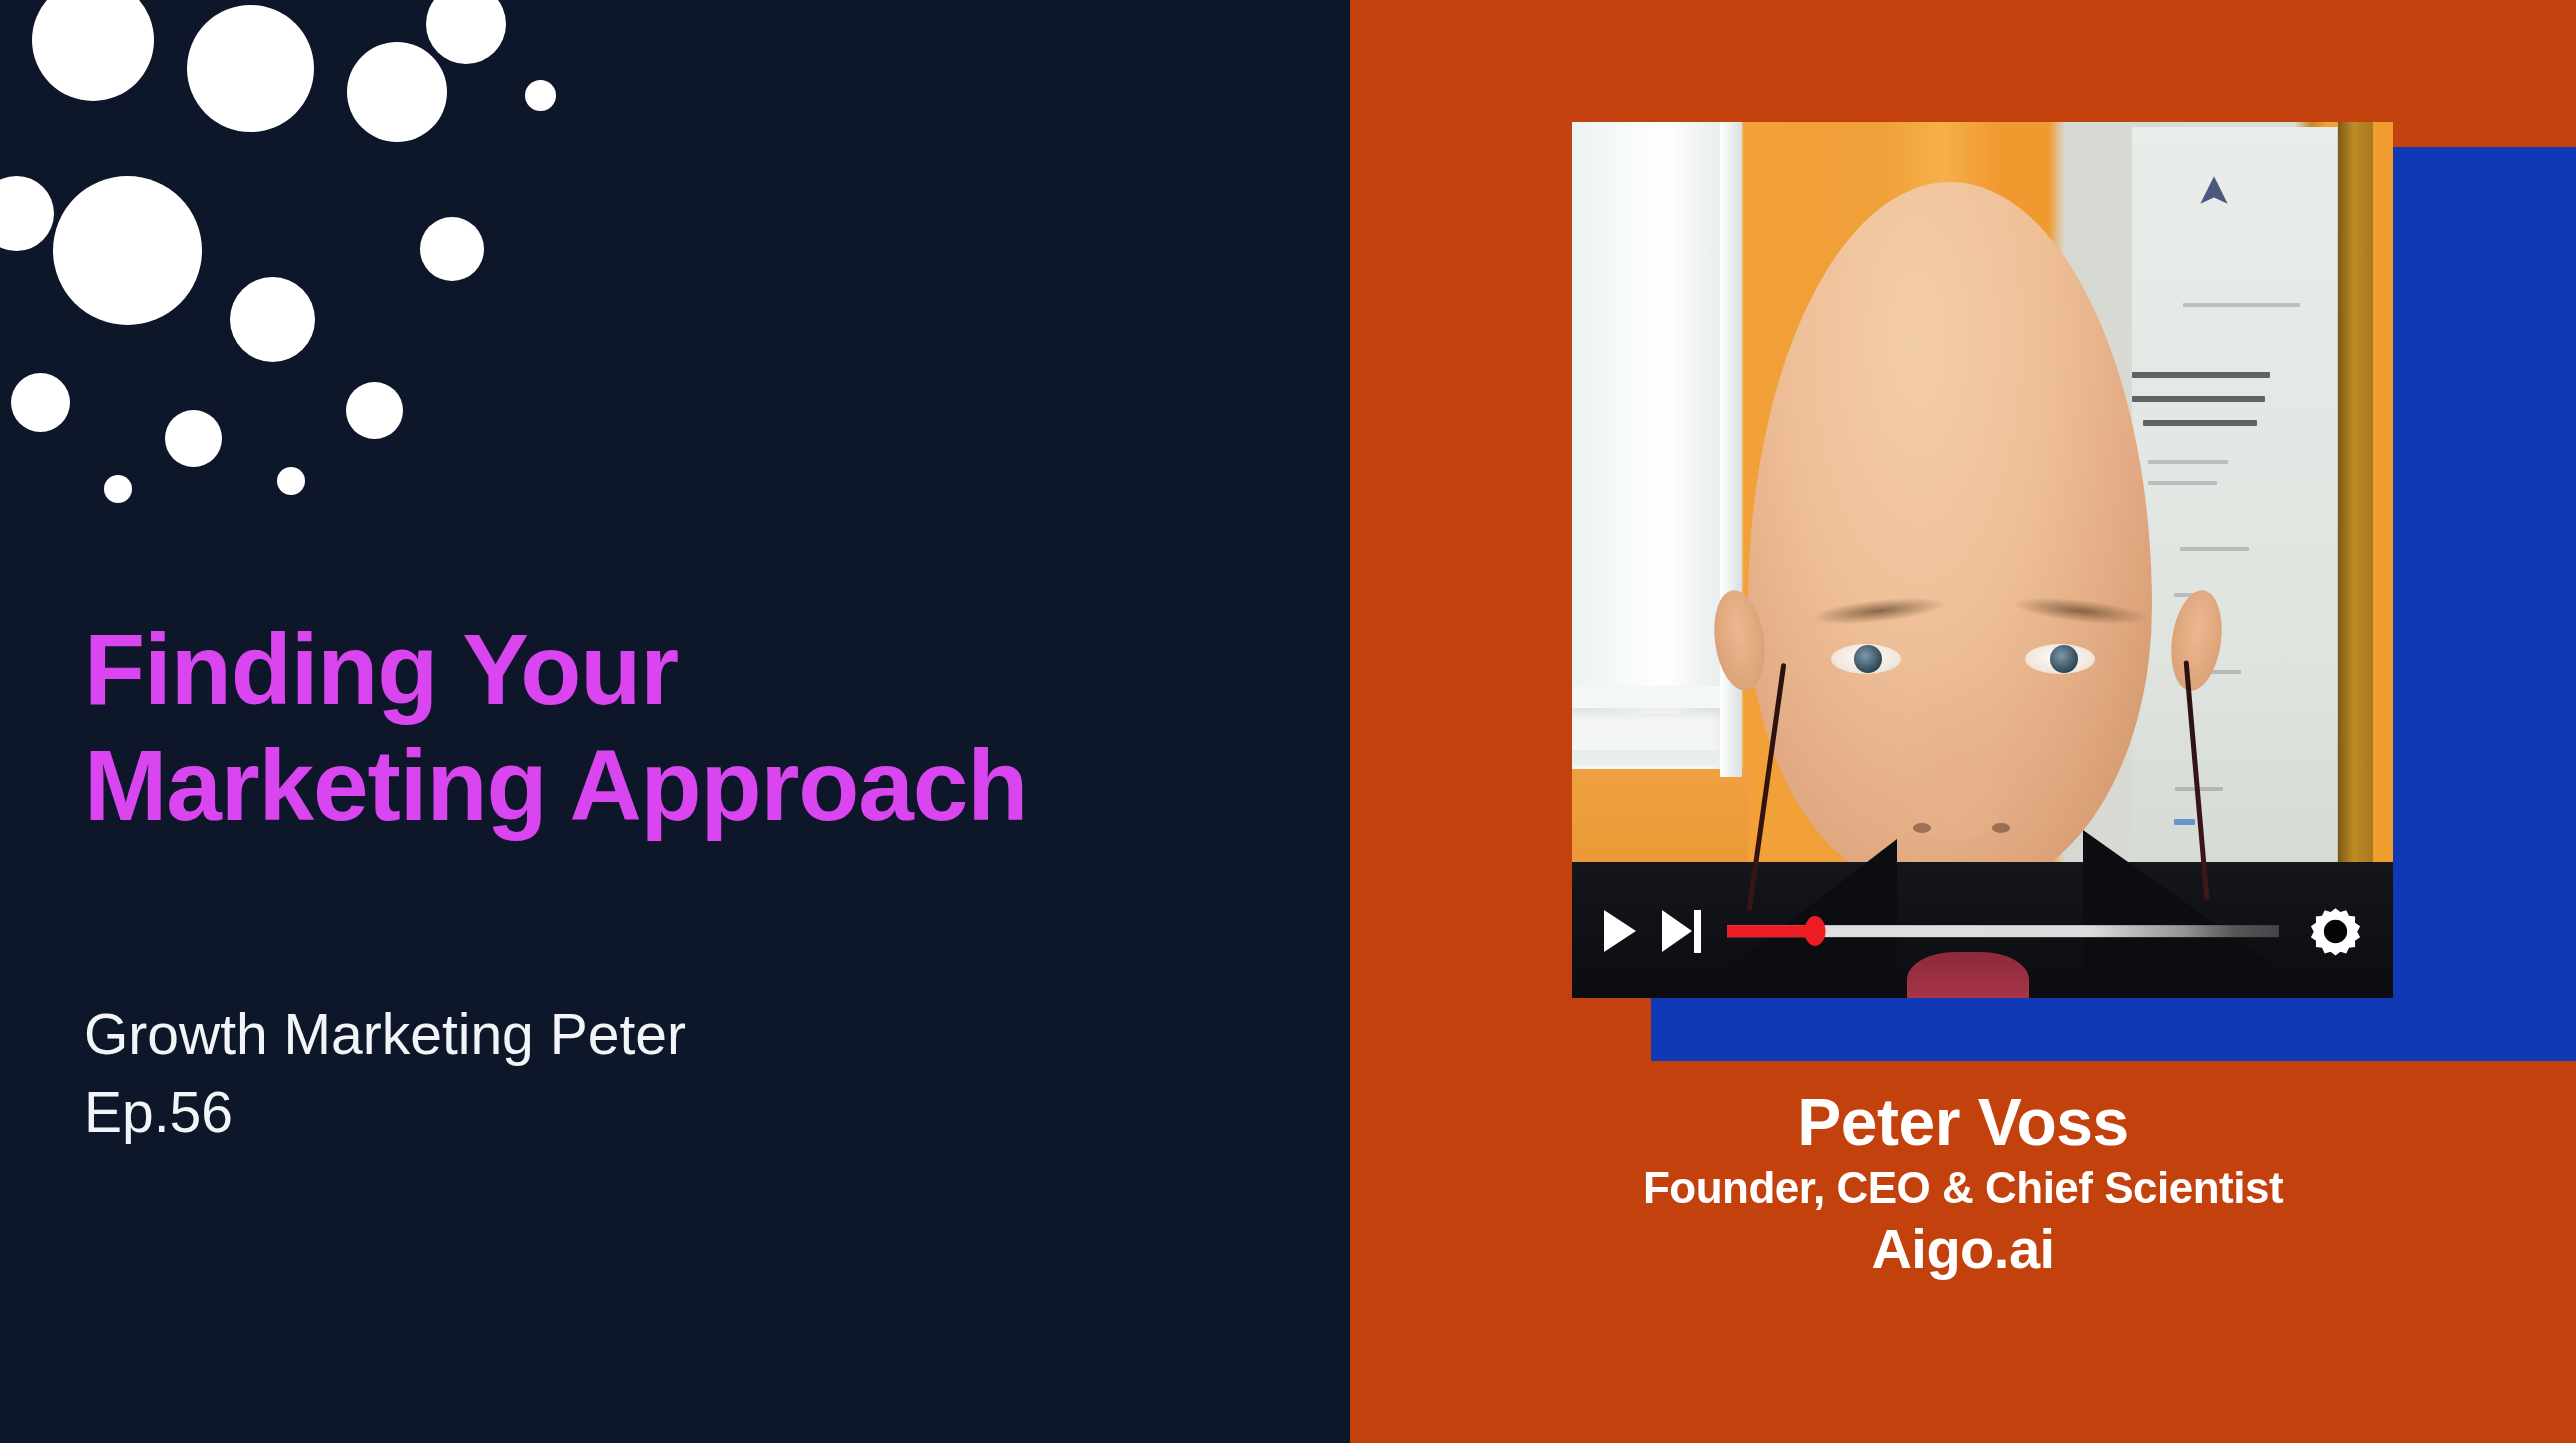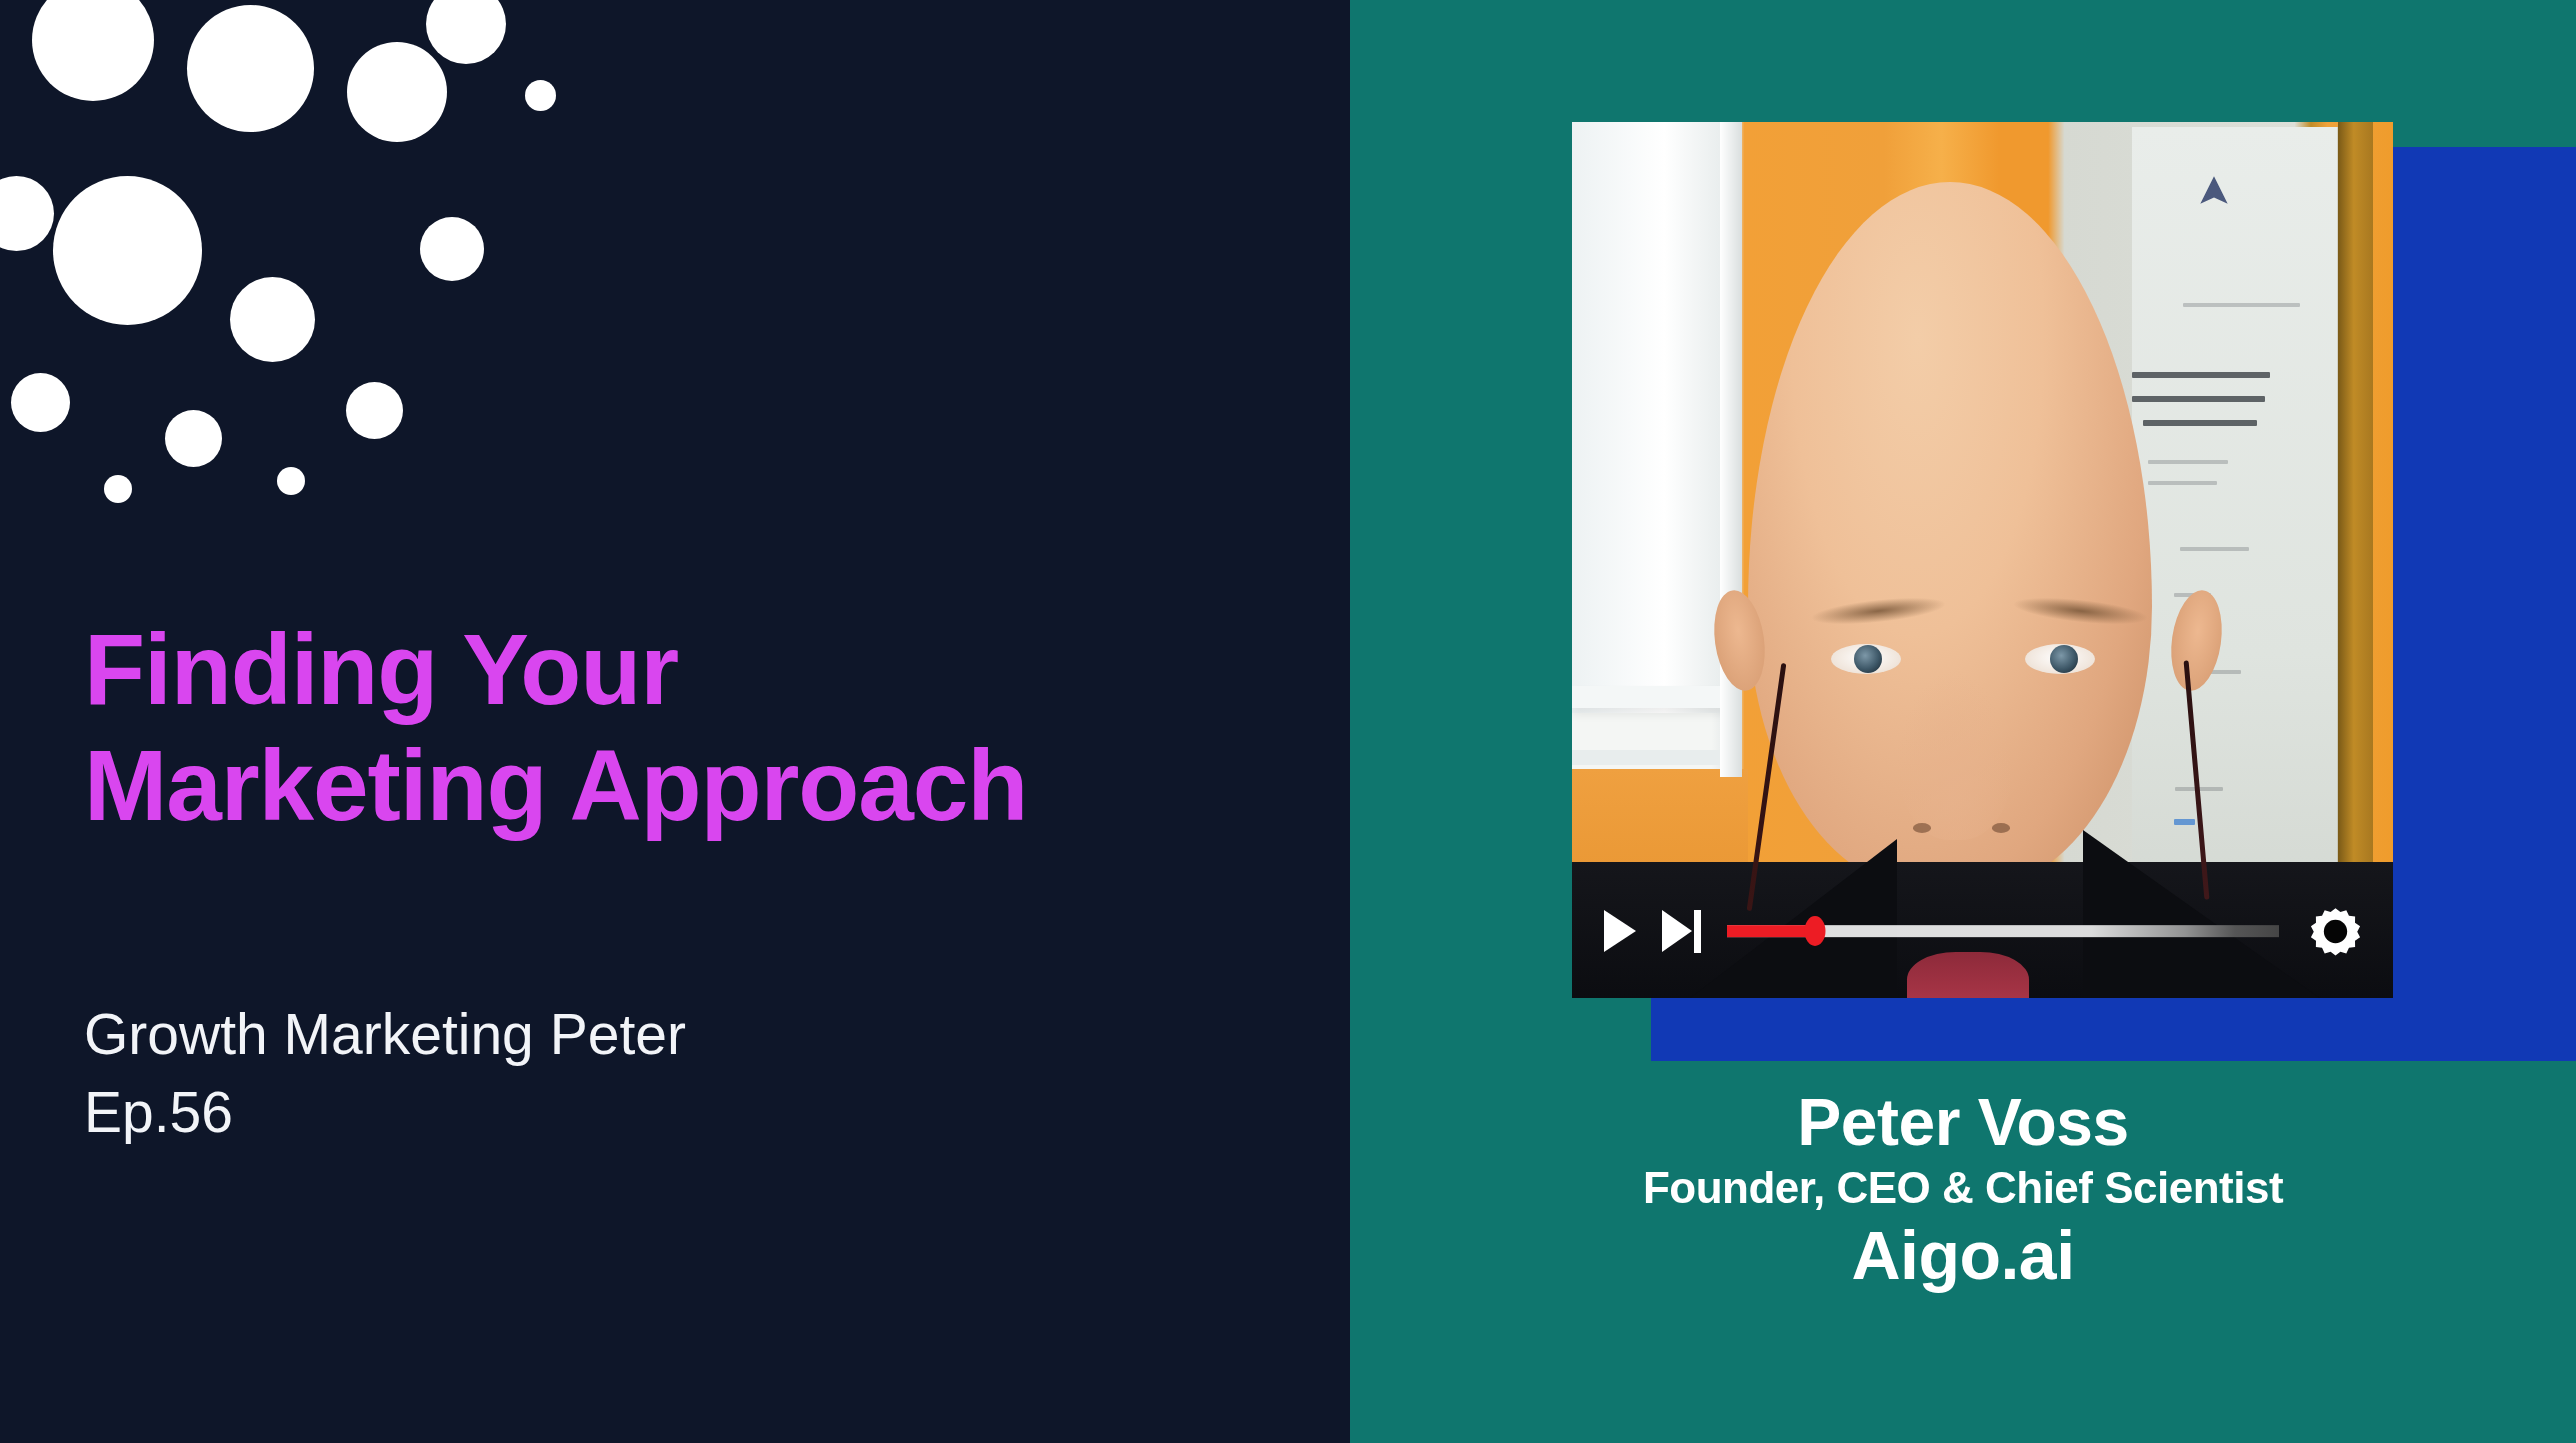--- a/index.html
+++ b/index.html
@@ -77,21 +77,21 @@
     line-height: 1.37;
     letter-spacing: 0px;
     margin: 0;
   }
 
   
   .right-panel {
     position: relative;
     width: 1226px;
     height: 1444px;
-    background: #0f766e;
+    background: #c2410c;
     flex: none;
     overflow: hidden;
   }
 
   .video-shadow {
     position: absolute;
     left: 301px;
     top: 147px;
     width: 1087px;
     height: 914px;
@@ -375,21 +375,21 @@
     font-size: 44px;
     line-height: 1.2;
     letter-spacing: -0.5px;
     margin: 0;
   }
   .speaker-company {
     display: block;
     color: #FFFFFF;
     font-family: "Liberation Sans", sans-serif;
     font-weight: 700;
-    font-size: 68px;
+    font-size: 56px;
     line-height: 1.2;
     letter-spacing: -0.5px;
     margin: 0;
   }
 </style>
 </head>
 <body>
 
 <div id="slide">
 

